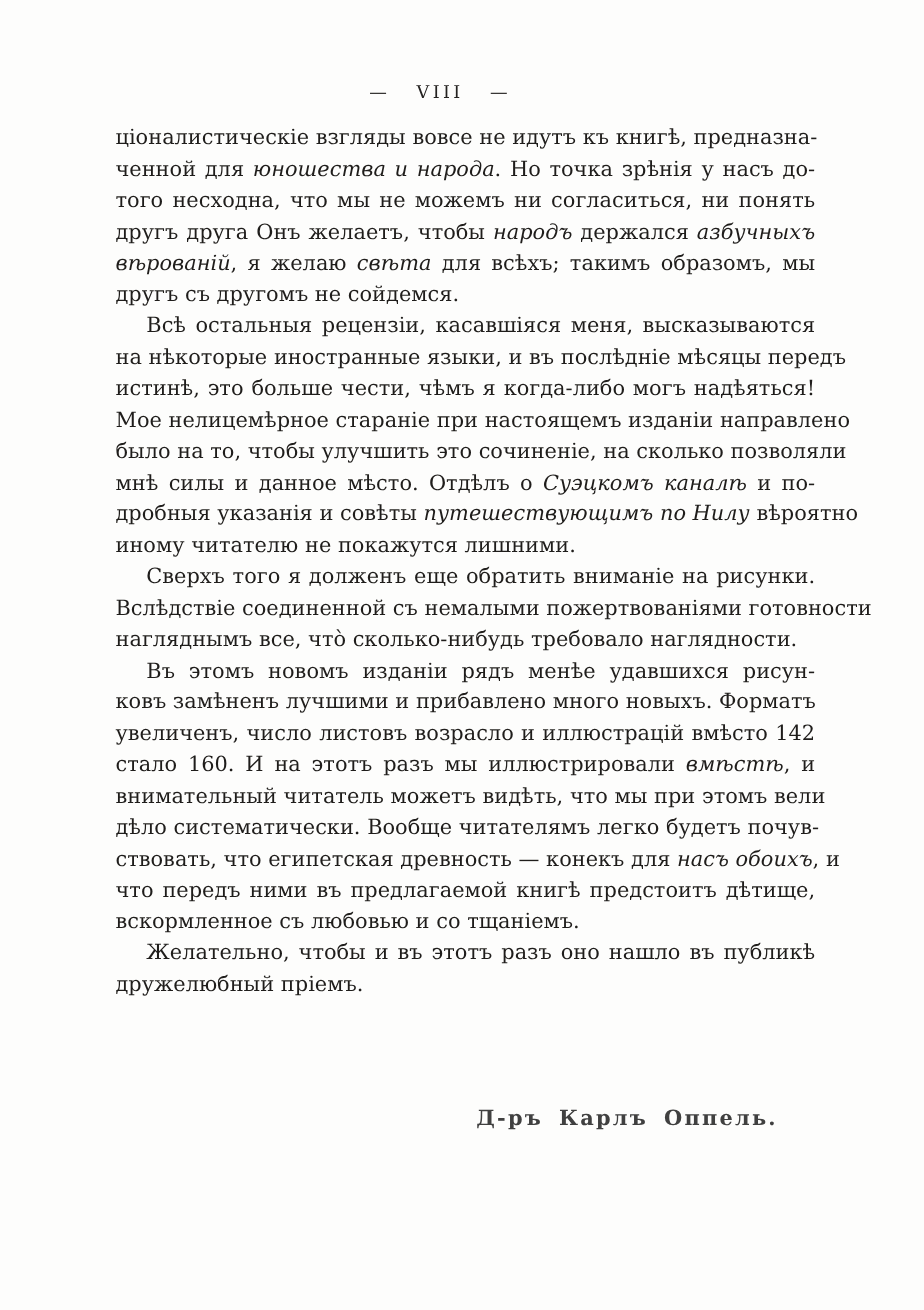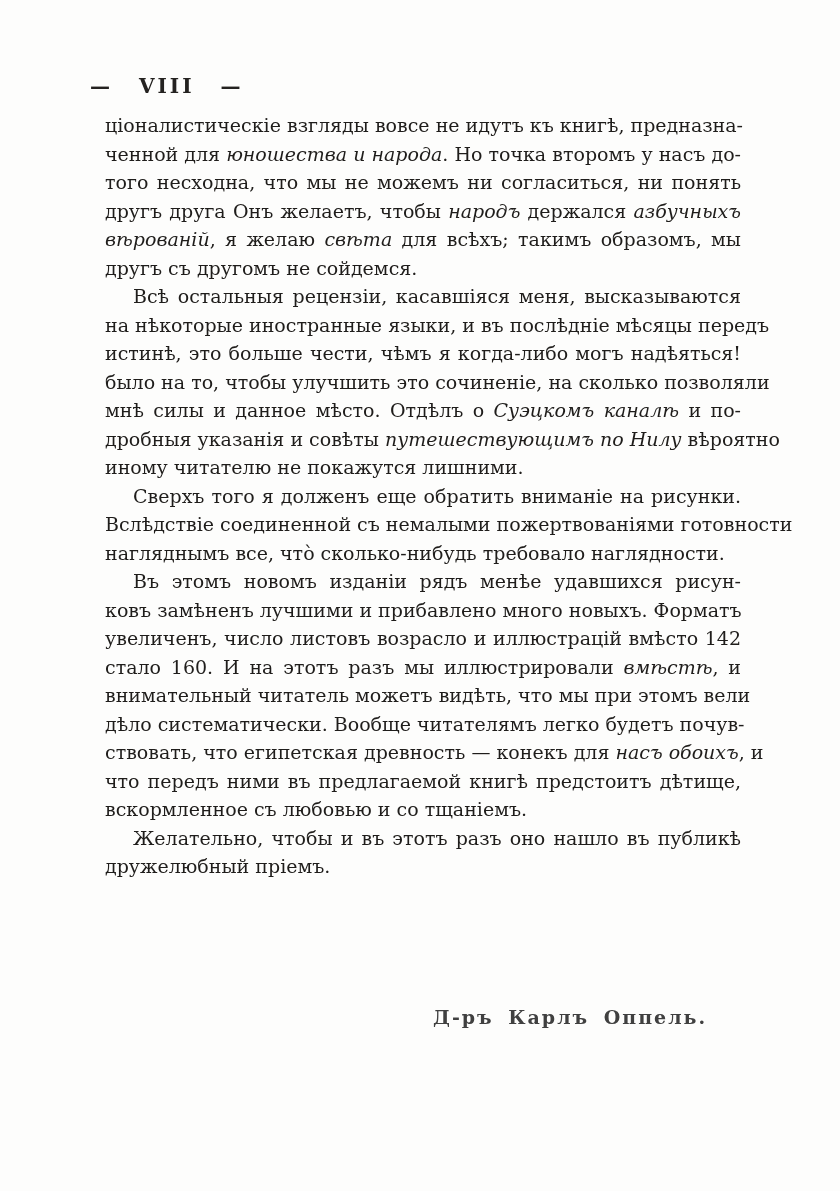--- a/index.html
+++ b/index.html
@@ -14,23 +14,23 @@
     height: 1191px;
     background: #fdfdfc;
     color: #1f1d1b;
     overflow: hidden;
   }
   .running-head {
     position: absolute;
     top: 74px;
     left: 90px;
     width: 620px;
-    text-align: left;
-    font-size: 20px;
-    font-weight: bold;
+    text-align: center;
+    font-size: 16px;
+    font-weight: normal;
     letter-spacing: 3px;
     word-spacing: 16px;
     color: #242220;
   }
   .body-text {
     position: absolute;
     top: 111px;
     left: 105px;
     width: 636px;
     font-size: 19px;
@@ -64,28 +64,29 @@
   }
 </style>
 </head>
 <body>
 
 <div class="page">
   <div class="running-head">— VIII —</div>
 
   <div class="body-text">
       <div class="line"><span>ціоналистическіе взгляды вовсе не идутъ къ книгѣ, предназна-</span></div>
-      <div class="line"><span>ченной для </span><span class="it">юношества и народа</span><span>. Но точка второмъ у насъ до-</span></div>
+      <div class="line"><span>ченной для </span><span class="it">юношества и народа</span><span>. Но точка зрѣнія у насъ до-</span></div>
       <div class="line"><span>того несходна, что мы не можемъ ни согласиться, ни понять</span></div>
       <div class="line"><span>другъ друга Онъ желаетъ, чтобы </span><span class="it">народъ</span><span> держался </span><span class="it">азбучныхъ</span></div>
       <div class="line"><span class="it">вѣрованій</span><span>, я желаю </span><span class="it">свѣта</span><span> для всѣхъ; такимъ образомъ, мы</span></div>
       <div class="line last"><span>другъ съ другомъ не сойдемся.</span></div>
       <div class="line indent"><span>Всѣ остальныя рецензіи, касавшіяся меня, высказываются</span></div>
       <div class="line"><span>на нѣкоторые иностранные языки, и въ послѣдніе мѣсяцы передъ</span></div>
       <div class="line"><span>истинѣ, это больше чести, чѣмъ я когда-либо могъ надѣяться!</span></div>
+      <div class="line"><span>Мое нелицемѣрное стараніе при настоящемъ изданіи направлено</span></div>
       <div class="line"><span>было на то, чтобы улучшить это сочиненіе, на сколько позволяли</span></div>
       <div class="line"><span>мнѣ силы и данное мѣсто. Отдѣлъ о </span><span class="it">Суэцкомъ каналѣ</span><span> и по-</span></div>
       <div class="line"><span>дробныя указанія и совѣты </span><span class="it">путешествующимъ по Нилу</span><span> вѣроятно</span></div>
       <div class="line last"><span>иному читателю не покажутся лишними.</span></div>
       <div class="line indent"><span>Сверхъ того я долженъ еще обратить вниманіе на рисунки.</span></div>
       <div class="line"><span>Вслѣдствіе соединенной съ немалыми пожертвованіями готовности</span></div>
       <div class="line last"><span>нагляднымъ все, что̀ сколько-нибудь требовало наглядности.</span></div>
       <div class="line indent"><span>Въ этомъ новомъ изданіи рядъ менѣе удавшихся рисун-</span></div>
       <div class="line"><span>ковъ замѣненъ лучшими и прибавлено много новыхъ. Форматъ</span></div>
       <div class="line"><span>увеличенъ, число листовъ возрасло и иллюстрацій вмѣсто 142</span></div>

